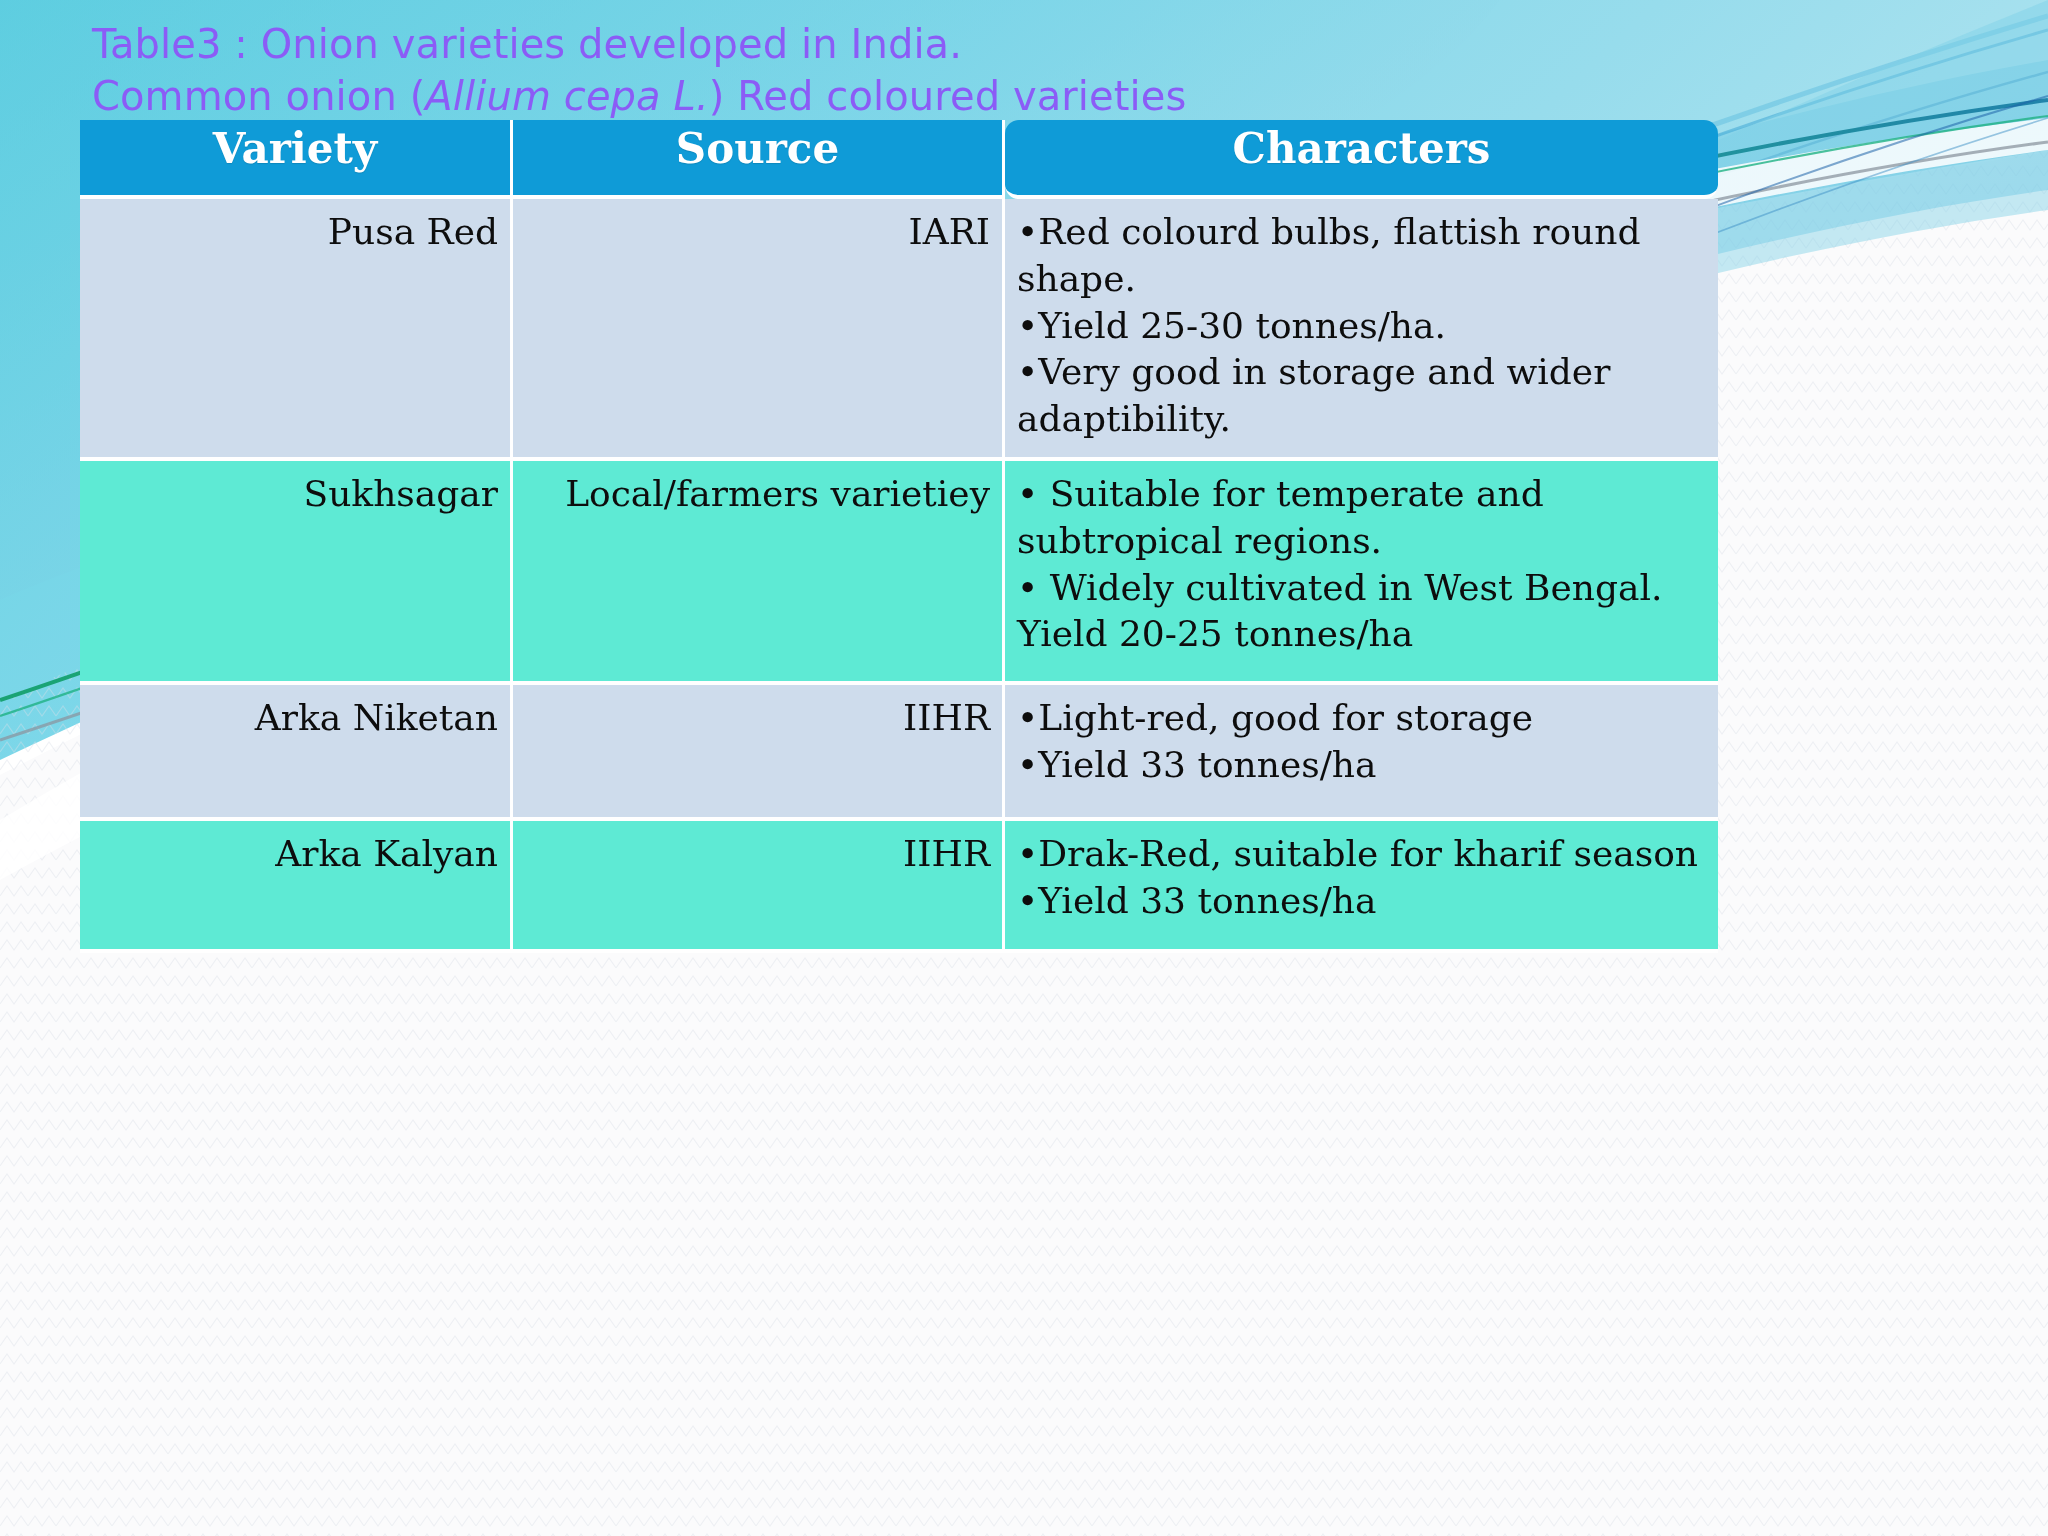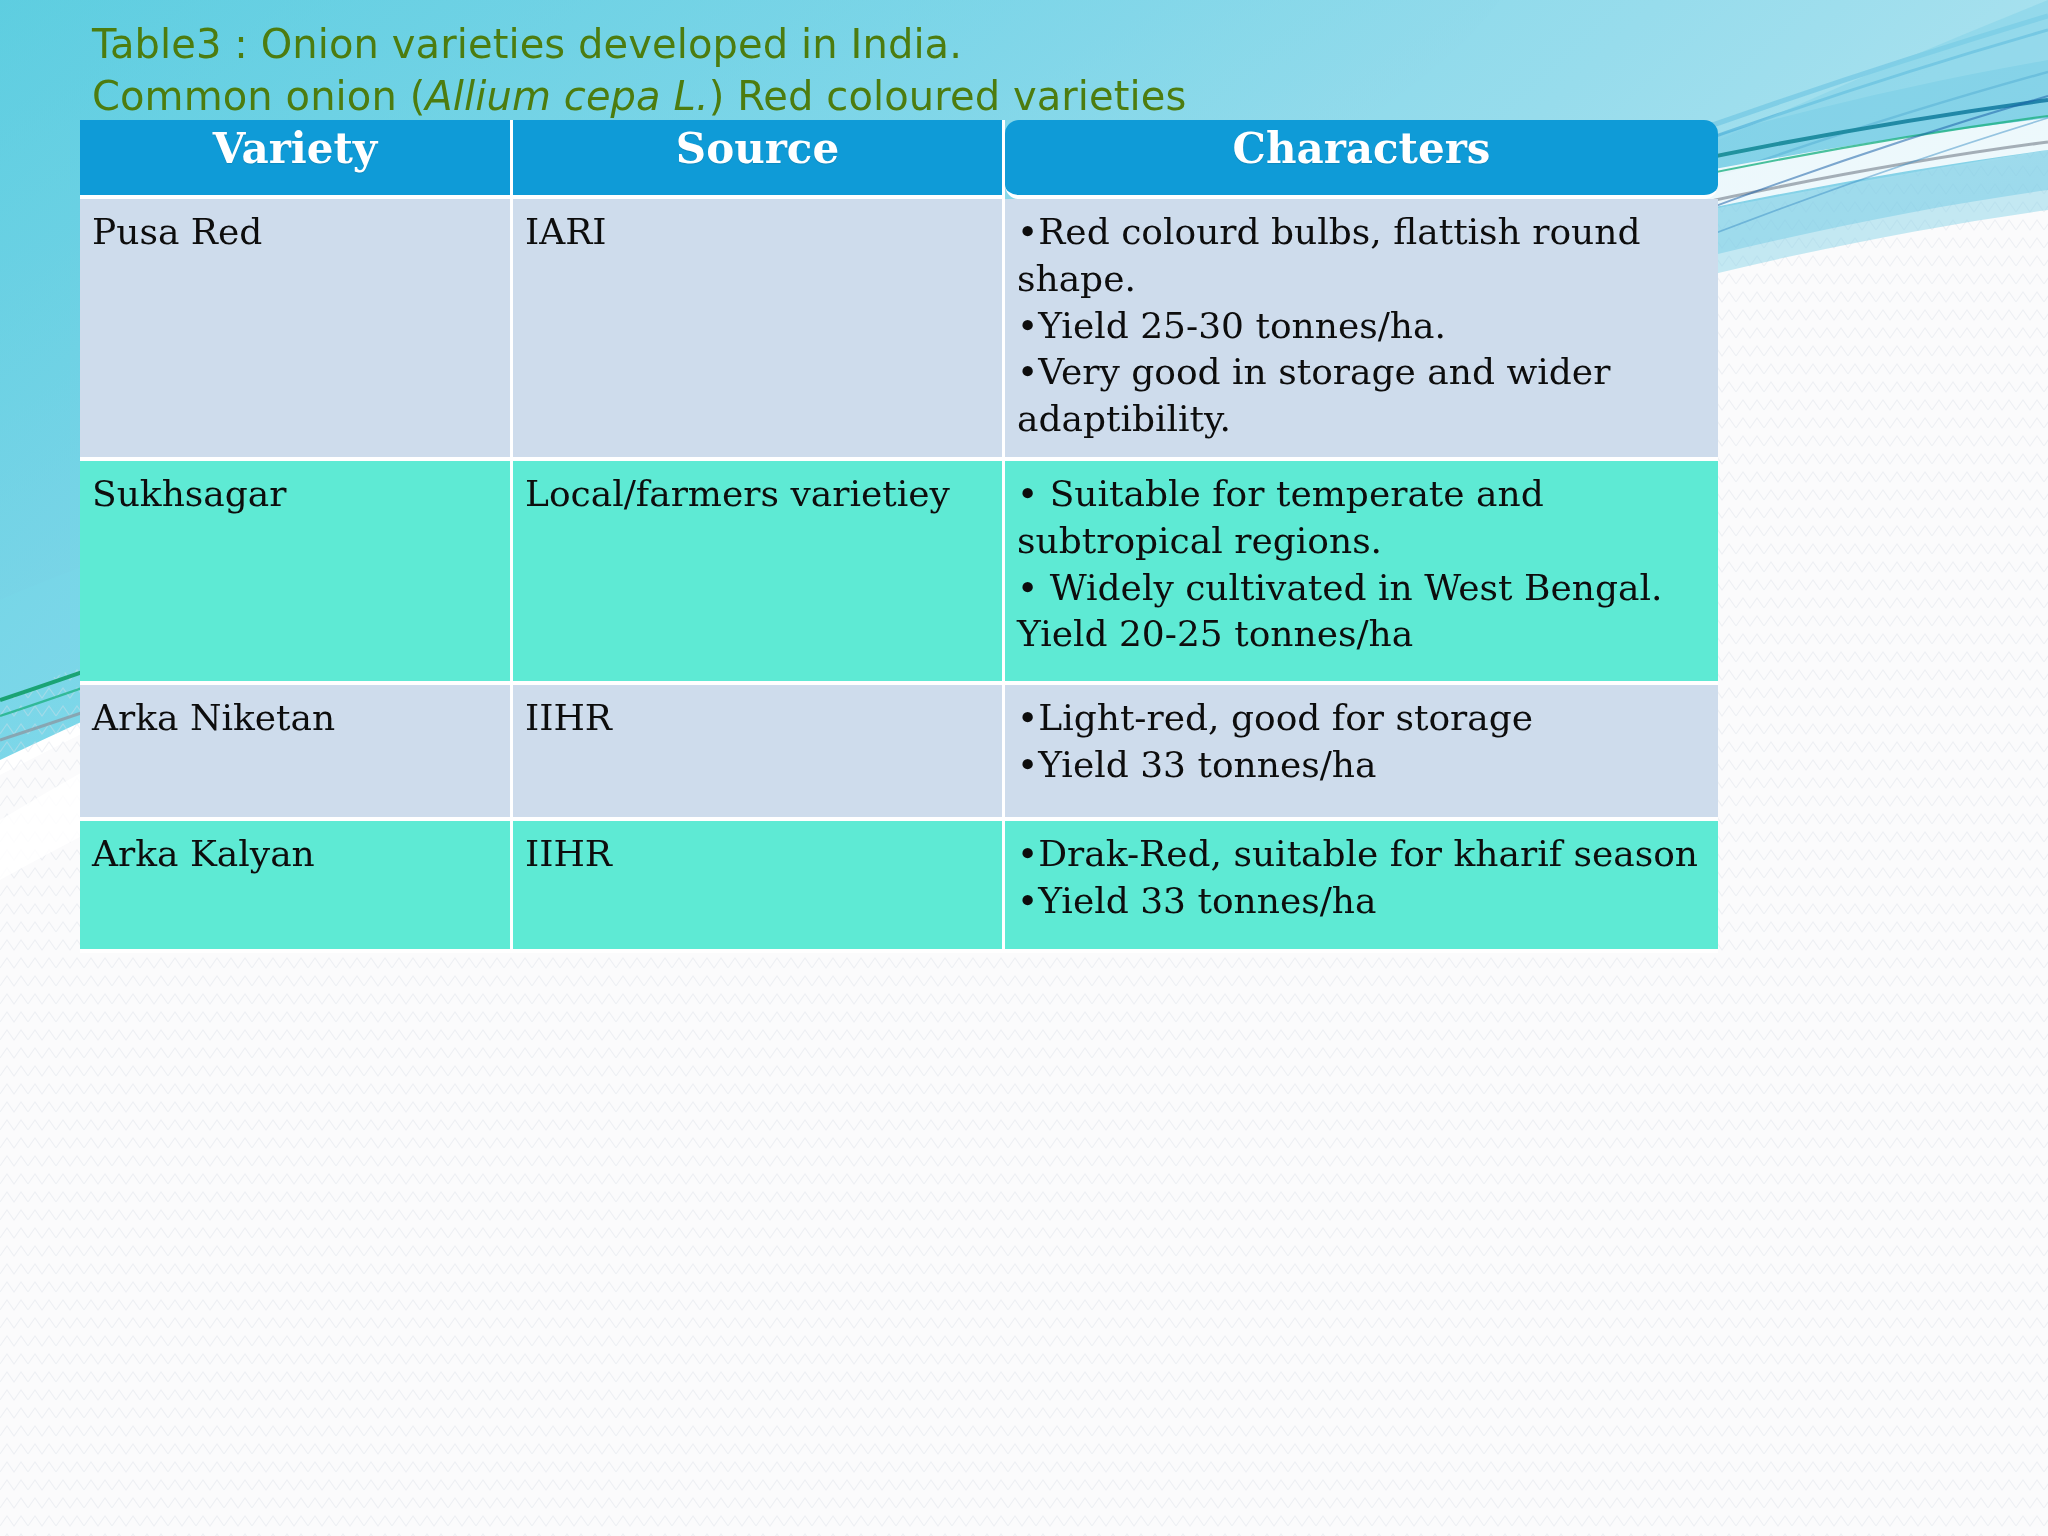--- a/index.html
+++ b/index.html
@@ -40,21 +40,21 @@
     position: absolute;
     left: 92px;
     top: 18px;
     z-index: 5;
     width: 1500px;
     line-height: 1.30;
   }
   .title-line {
     font-family: "DejaVu Sans", "Liberation Sans", sans-serif;
     font-size: 40px;
-    color: #4d7c0f;
+    color: #8b5cf6;
     letter-spacing: 0.1px;
     white-space: nowrap;
   }
   .title-line .ital {
     font-style: italic;
   }
 
   
   #data-table {
     position: absolute;
@@ -93,21 +93,21 @@
     border-right: 3px solid #ffffff;
     border-bottom: 4px solid #ffffff;
     line-height: 1.30;
   }
   #data-table tbody td:last-child { border-right: none; }
 
   #data-table tbody tr.band-a td { background: #CEDCEC; }
   #data-table tbody tr.band-b td { background: #5eead4; }
 
   td.cell-variety, td.cell-source {
-    text-align: left;
+    text-align: right;
   }
   td.cell-chars { text-align: left; padding-left: 16px; }
 
   .char-line { display: block; white-space: normal; }
 
   
   tr.r0 td { height: 182px; }
   tr.r1 td { height: 196px; }
   tr.r2 td { height: 196px; }
   tr.r3 td { height: 110px; }

